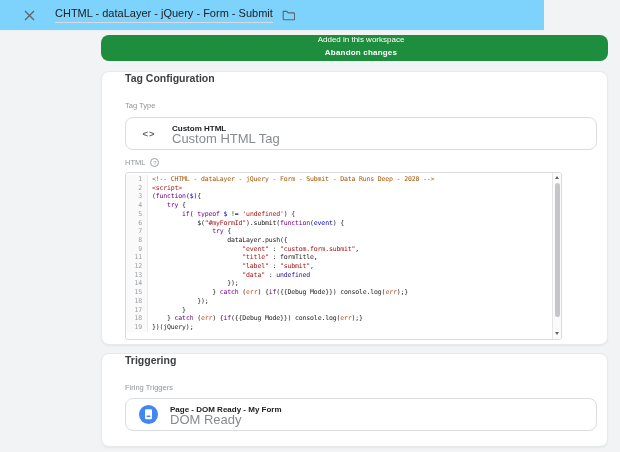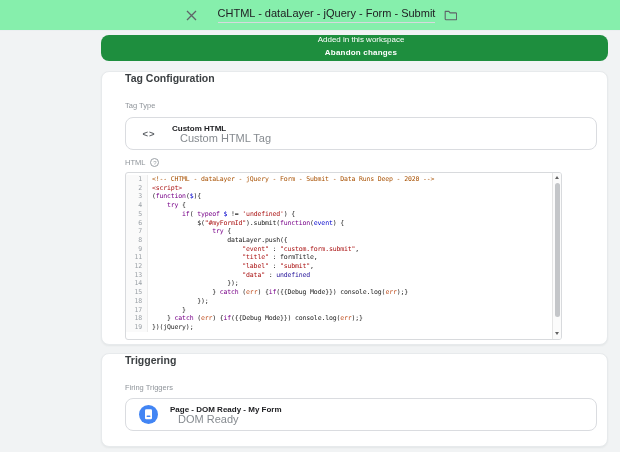--- a/index.html
+++ b/index.html
@@ -6,23 +6,23 @@
   html,body { width:620px; height:452px; }
   body {
     font-family:"Liberation Sans", sans-serif;
     background:#f1f3f4;
     position:relative;
     overflow:hidden;
     color:#202124;
   }
   
   .topbar {
-    position:absolute; left:0; top:0; width:620px; height:31px;
-    background:#86efac; border-bottom:1px solid #eceff1;
-    display:flex; align-items:center;justify-content:center;
+    position:absolute; left:0; top:0; width:544px; height:31px;
+    background:#7dd3fc; border-bottom:1px solid #eceff1;
+    display:flex; align-items:center;
   }
   .close-btn {
     width:30px; height:30px; margin-left:14px;
     display:flex; align-items:center; justify-content:center; cursor:pointer;
   }
   .doc-title {
     margin-left:11px; font-size:11px; color:#202124;
     padding-bottom:2px; border-bottom:1px solid #d7dade; line-height:13px;
   }
   .folder-ic { margin-left:9px; display:flex; align-items:center; }
@@ -62,21 +62,21 @@
     position:absolute; left:23px; width:472px; height:33px;
     border:1px solid #dadce0; border-radius:8px;
     display:flex; align-items:center; cursor:pointer; background:#fff;
   }
   .inner-card .ic-zone {
     width:46px; display:flex; align-items:center; justify-content:center;
     color:#5f6368;
   }
   .code-glyph { font-size:9.5px; font-weight:bold; letter-spacing:1px; color:#5f6368; }
   .inner-name { font-size:8px; font-weight:bold; color:#202124; line-height:10px; }
-  .inner-desc { font-size:11px; color:#868b90; line-height:9px;margin-left:8px; }
+  .inner-desc { font-size:13px; color:#868b90; line-height:9px; }
 
   
   .html-row {
     position:absolute; left:23px; top:86px;
     display:flex; align-items:center; gap:5px;
   }
   .help-ic {
     width:9px; height:9px; border:1px solid #9aa0a6; border-radius:50%;
     color:#9aa0a6; font-size:6px; line-height:8px; text-align:center; cursor:pointer;
   }

